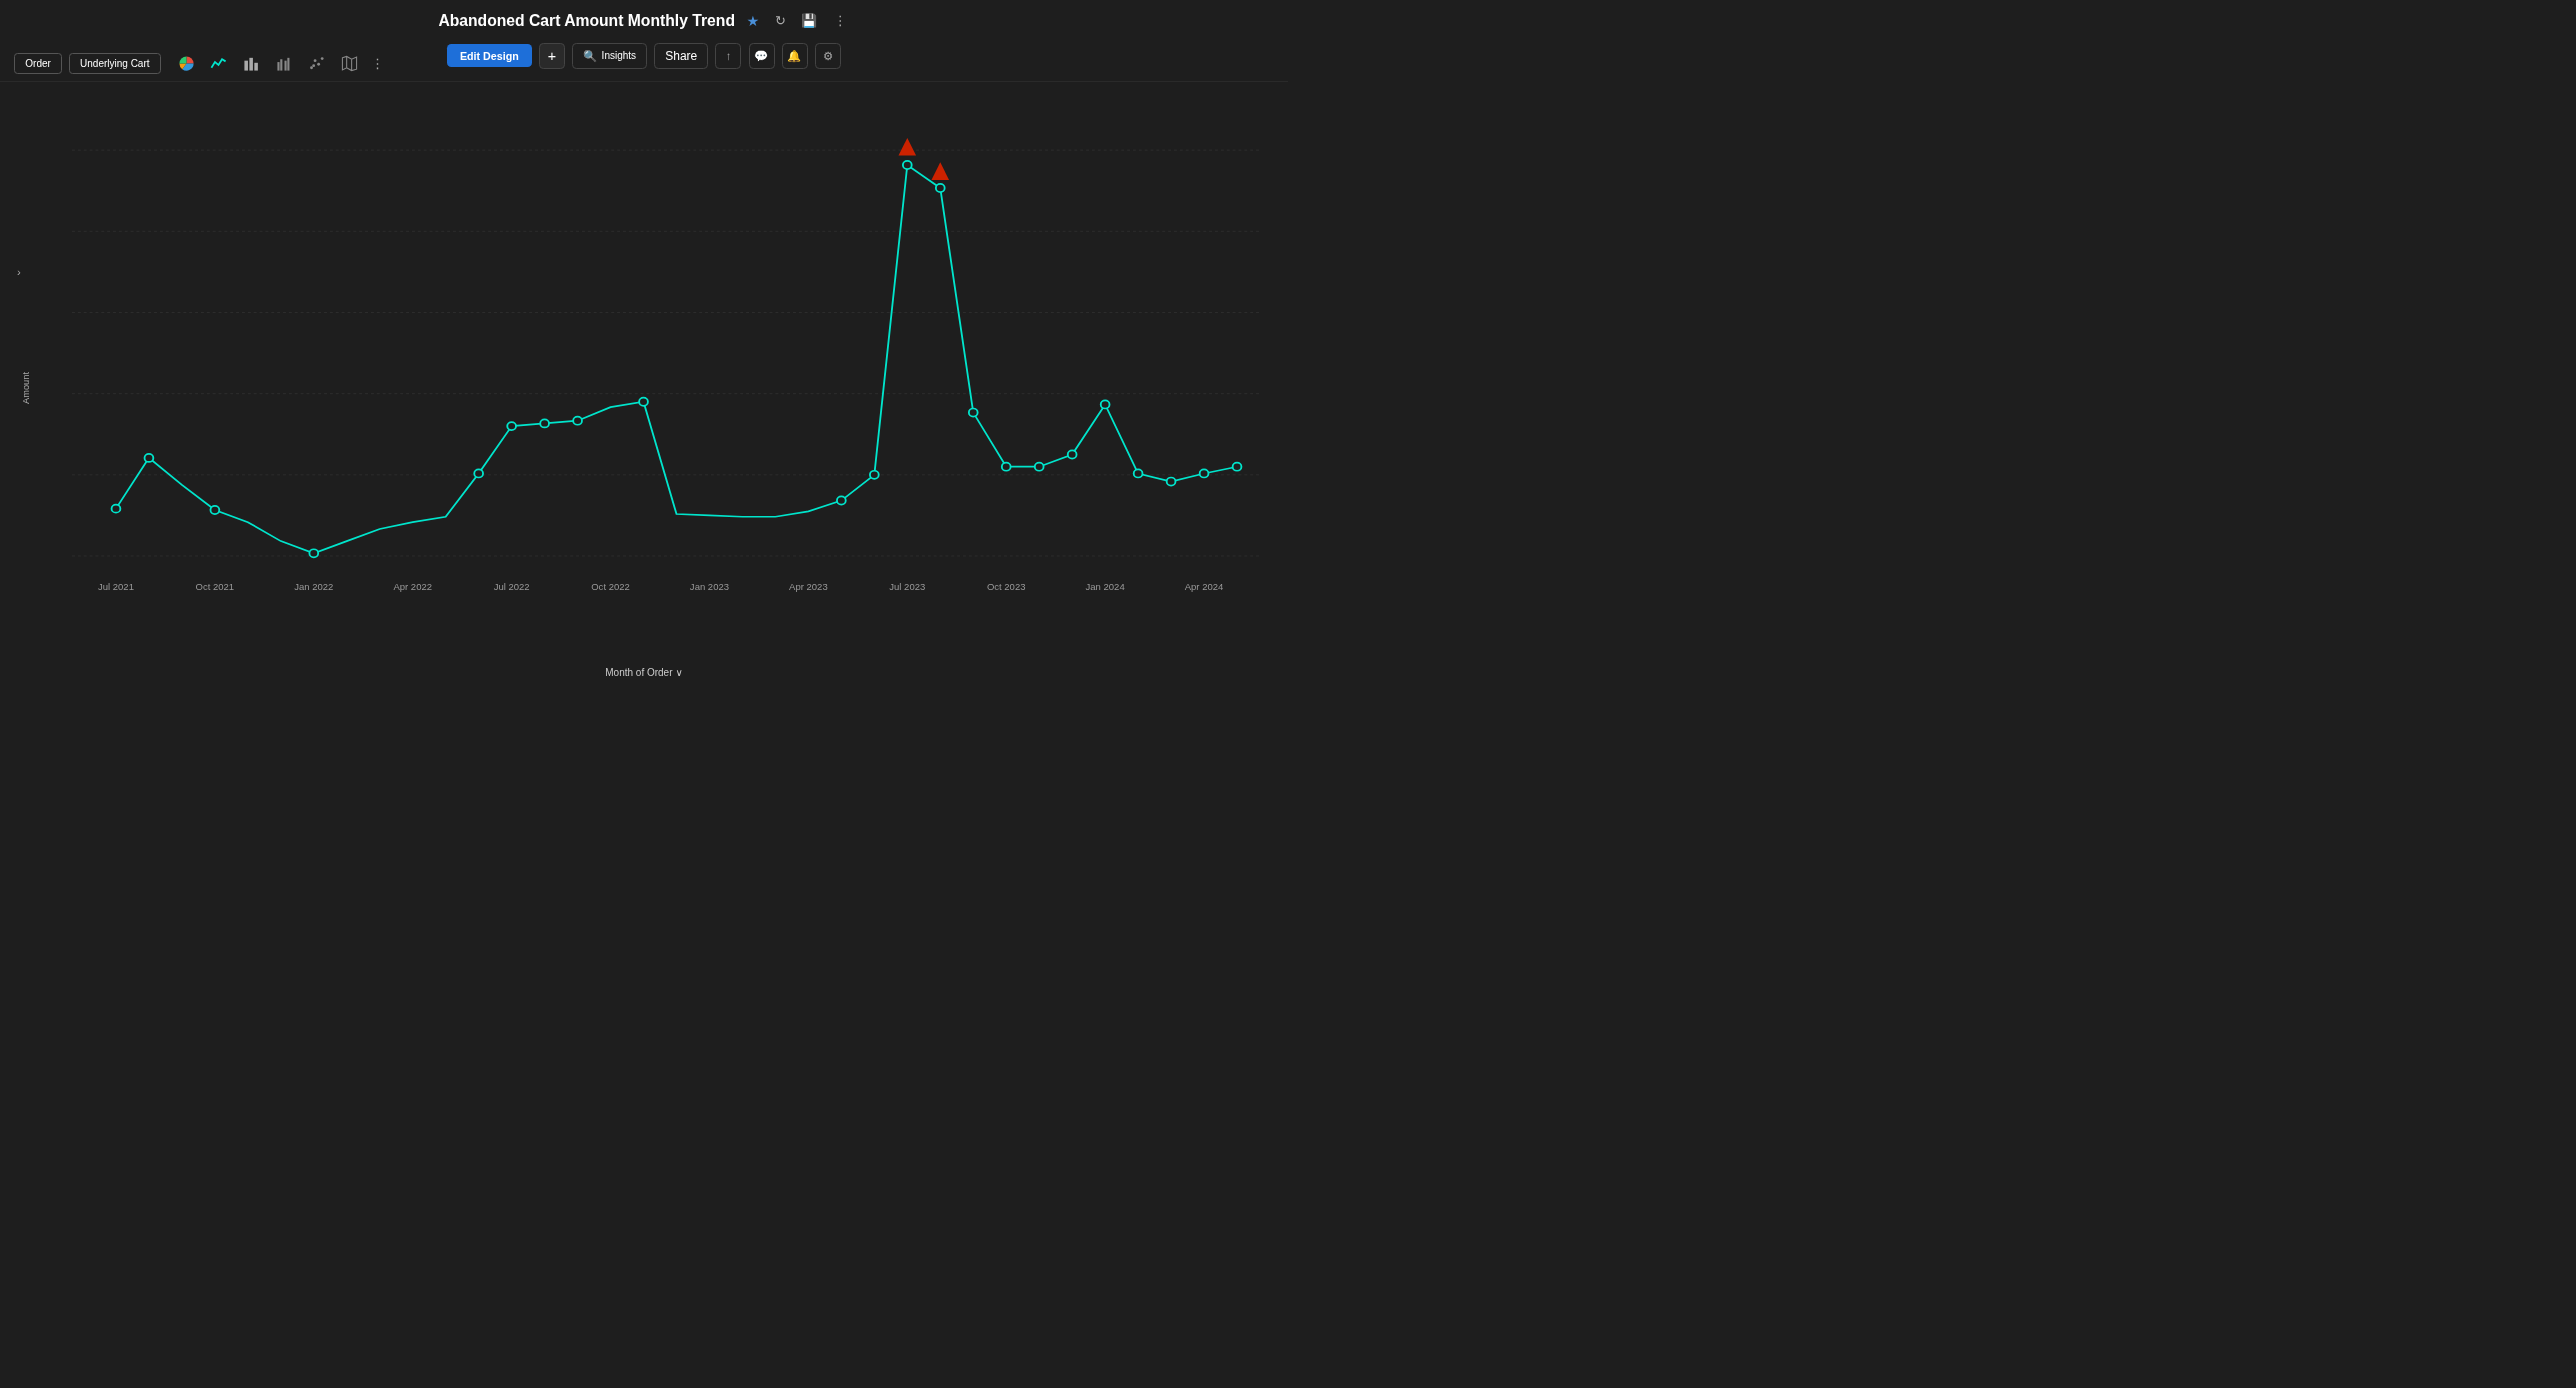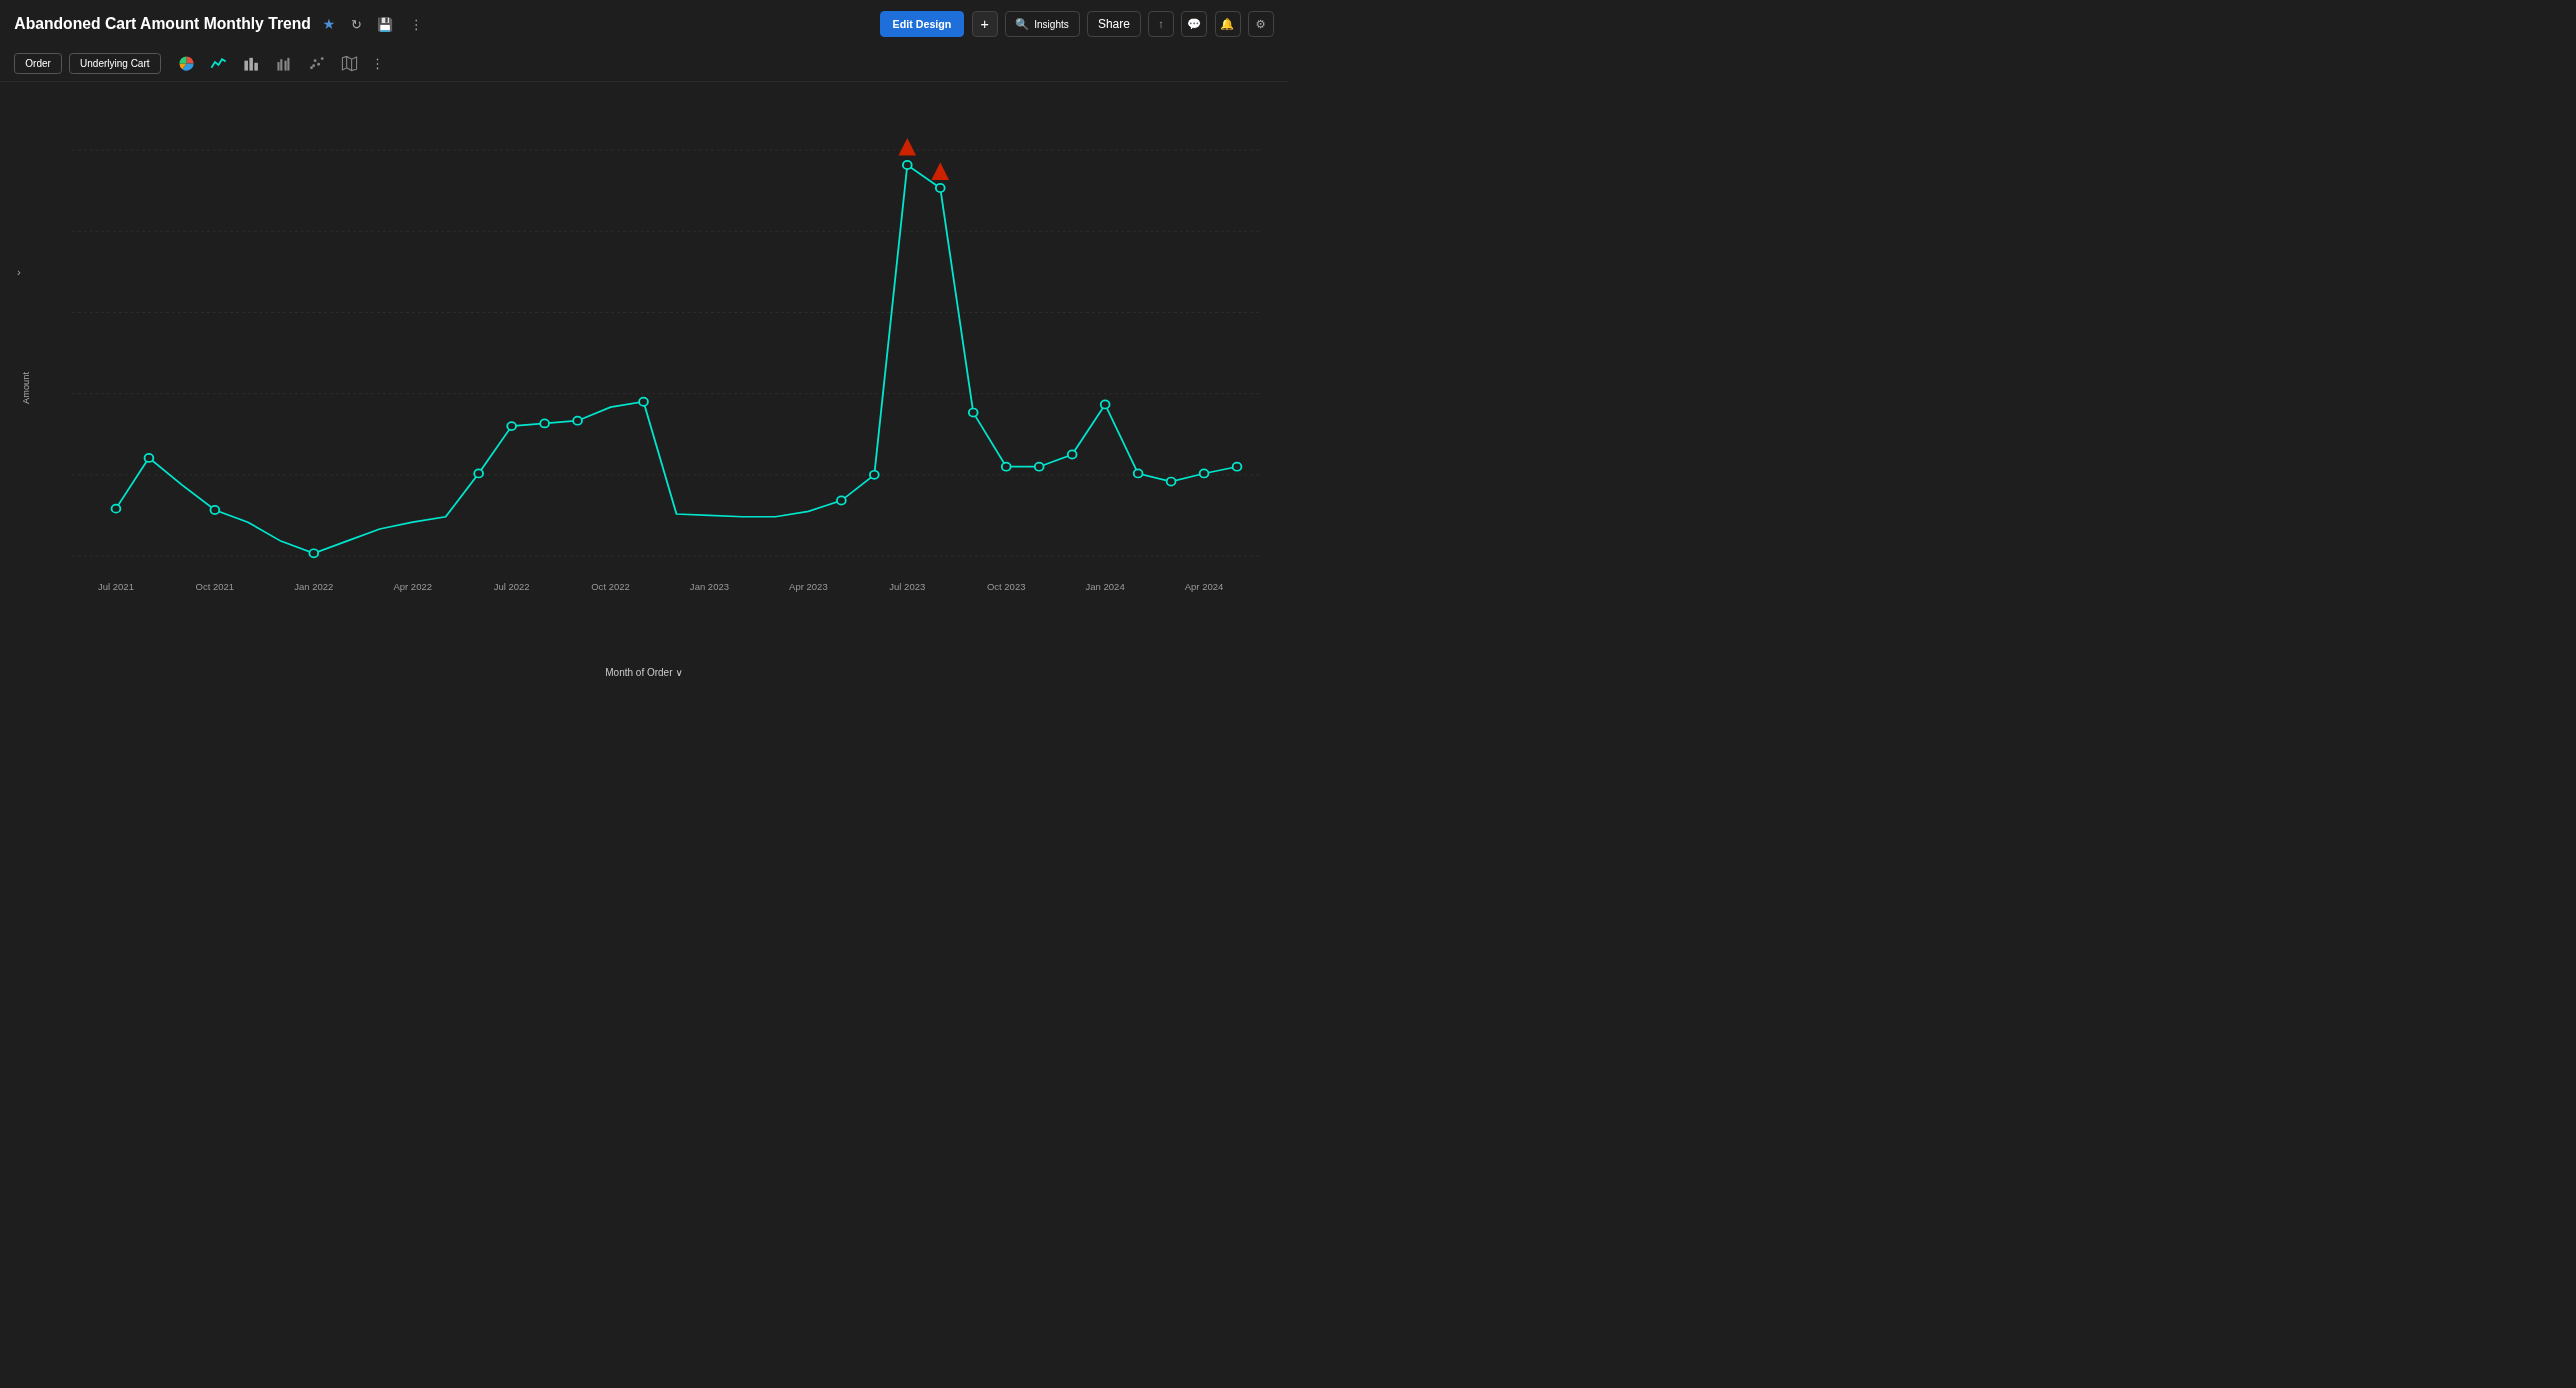--- a/index.html
+++ b/index.html
@@ -11,20 +11,21 @@
       height: 694px;
       overflow: hidden;
       transform-origin: top left;
     }
     .header {
       display: flex;
       align-items: center;
       justify-content: space-between;
       padding: 10px 14.3px 7.2px 14.3px;
       height: 46px;
+      flex-direction: column;
     }
     .header-left {
       display: flex;
       align-items: center;
       gap: 8.6px;
     }
     .title {
       font-size: 15.7px;
       font-weight: 700;
       color: #fff;
@@ -40,21 +41,23 @@
       color: #aaa;
       cursor: pointer;
       font-size: 13px;
       padding: 2.9px;
       display: flex;
       align-items: center;
     }
     .star-icon { color: #4a90d9; font-size: 14.3px; }
     .header-right {
       display: flex;
+      align-items: center;
       gap: 7.2px;
+      margin-top: 11px;
     }
     .btn-edit-design {
       background: #1e6fd9;
       color: #fff;
       border: none;
       border-radius: 4.3px;
       padding: 5.7px 13px;
       font-size: 10.7px;
       font-weight: 600;
       cursor: pointer;

